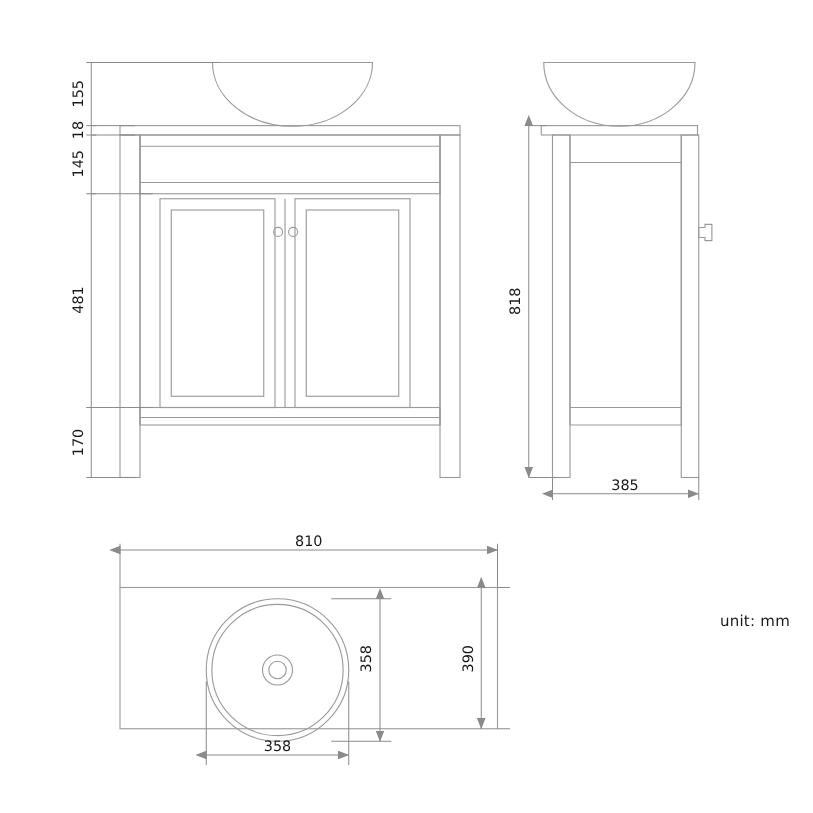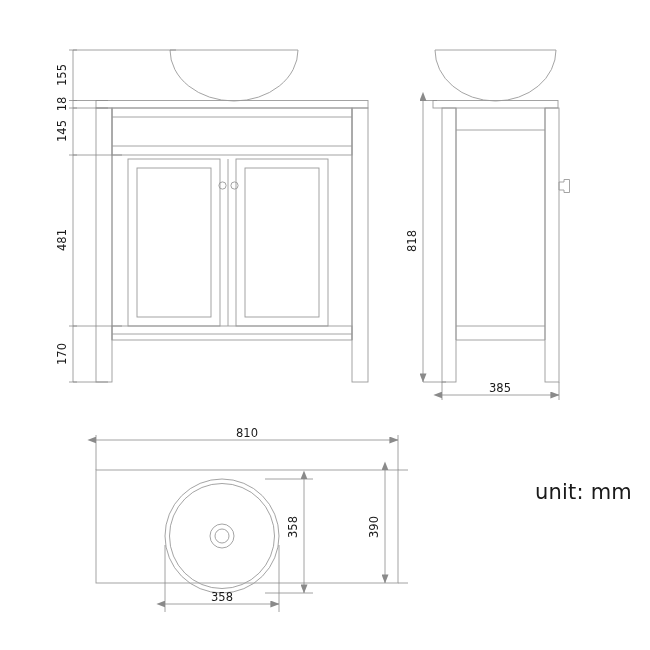--- a/index.html
+++ b/index.html
@@ -5,21 +5,21 @@
   html,body{margin:0;padding:0;background:#ffffff;}
   body{
     width:650px;height:650px;
     font-family:"DejaVu Sans","Liberation Sans",sans-serif;
     overflow:hidden;
   }
   #sheet{position:relative;width:650px;height:526px;background:#fff;}
   svg{display:block;}
   .unit-note{
     position:absolute;right:18px;bottom:22px;
-    font-size:21px;color:#1a1a1a;letter-spacing:.2px;
+    font-size:12px;color:#1a1a1a;letter-spacing:.2px;
     font-family:"DejaVu Sans","Liberation Sans",sans-serif;
   }
 </style>
 </head>
 <body>
 
 <div id="sheet">
 
   <svg width="650" height="650" viewBox="0 0 650 650">
     <defs>

